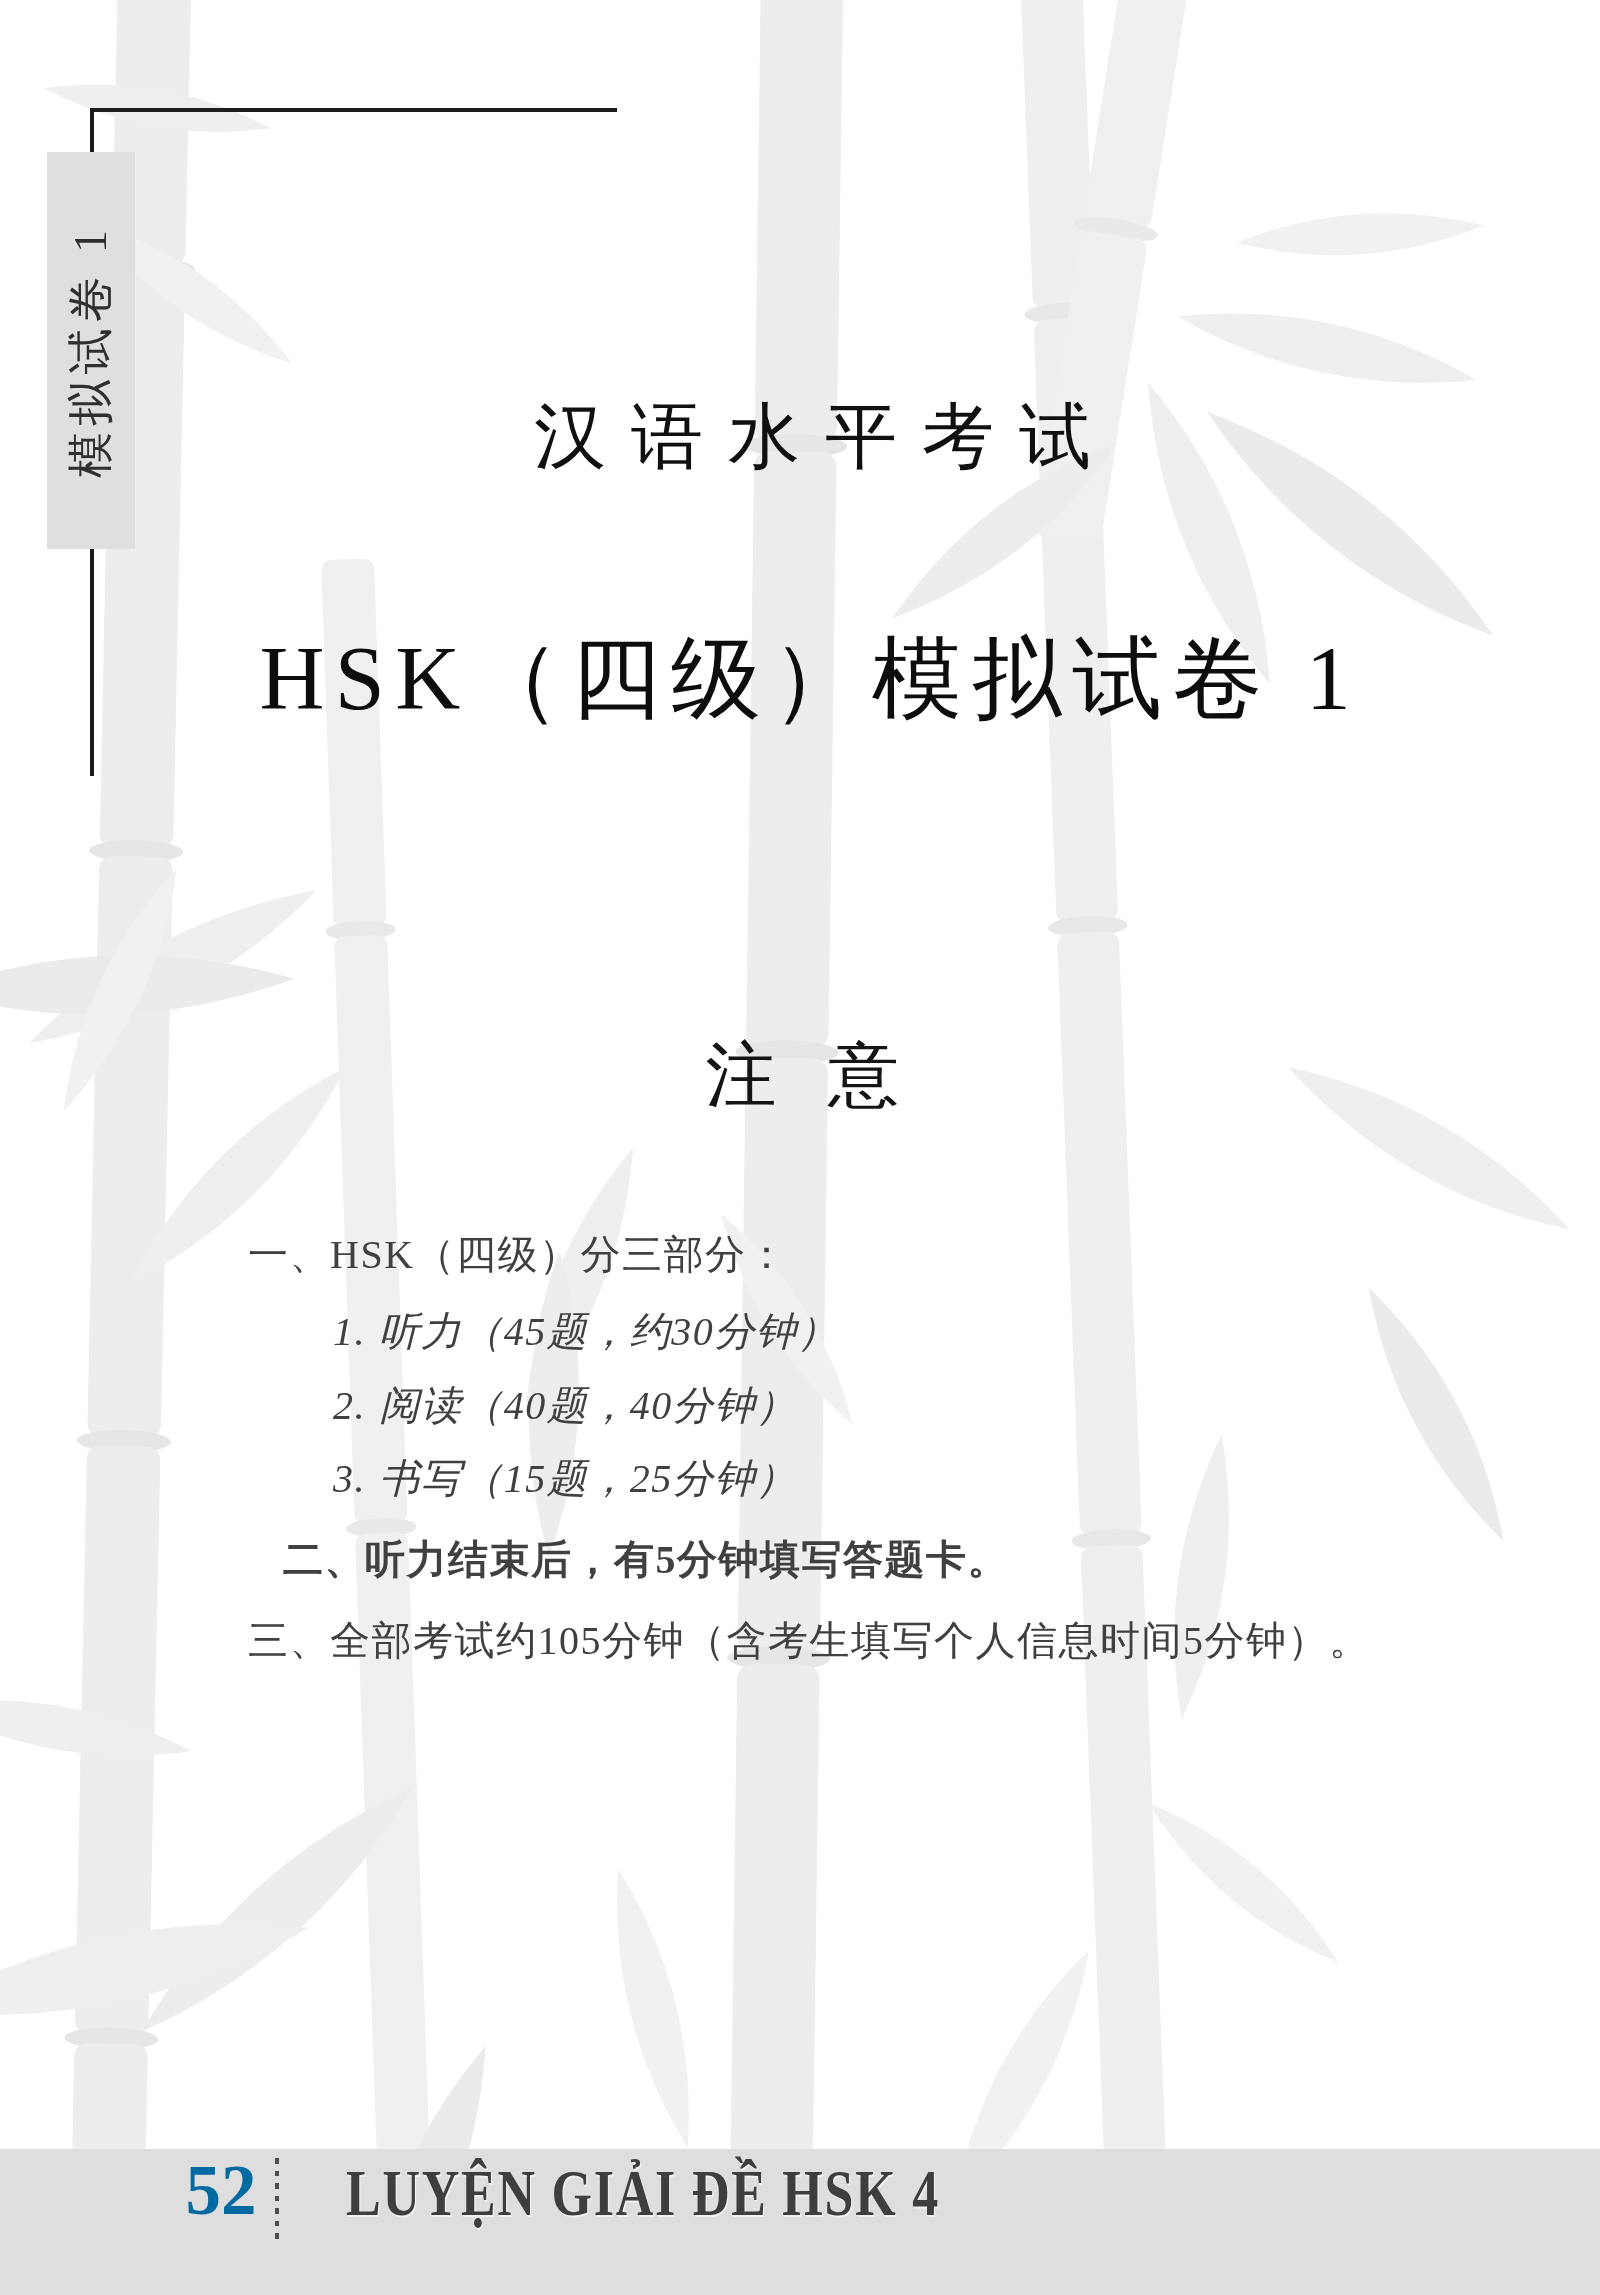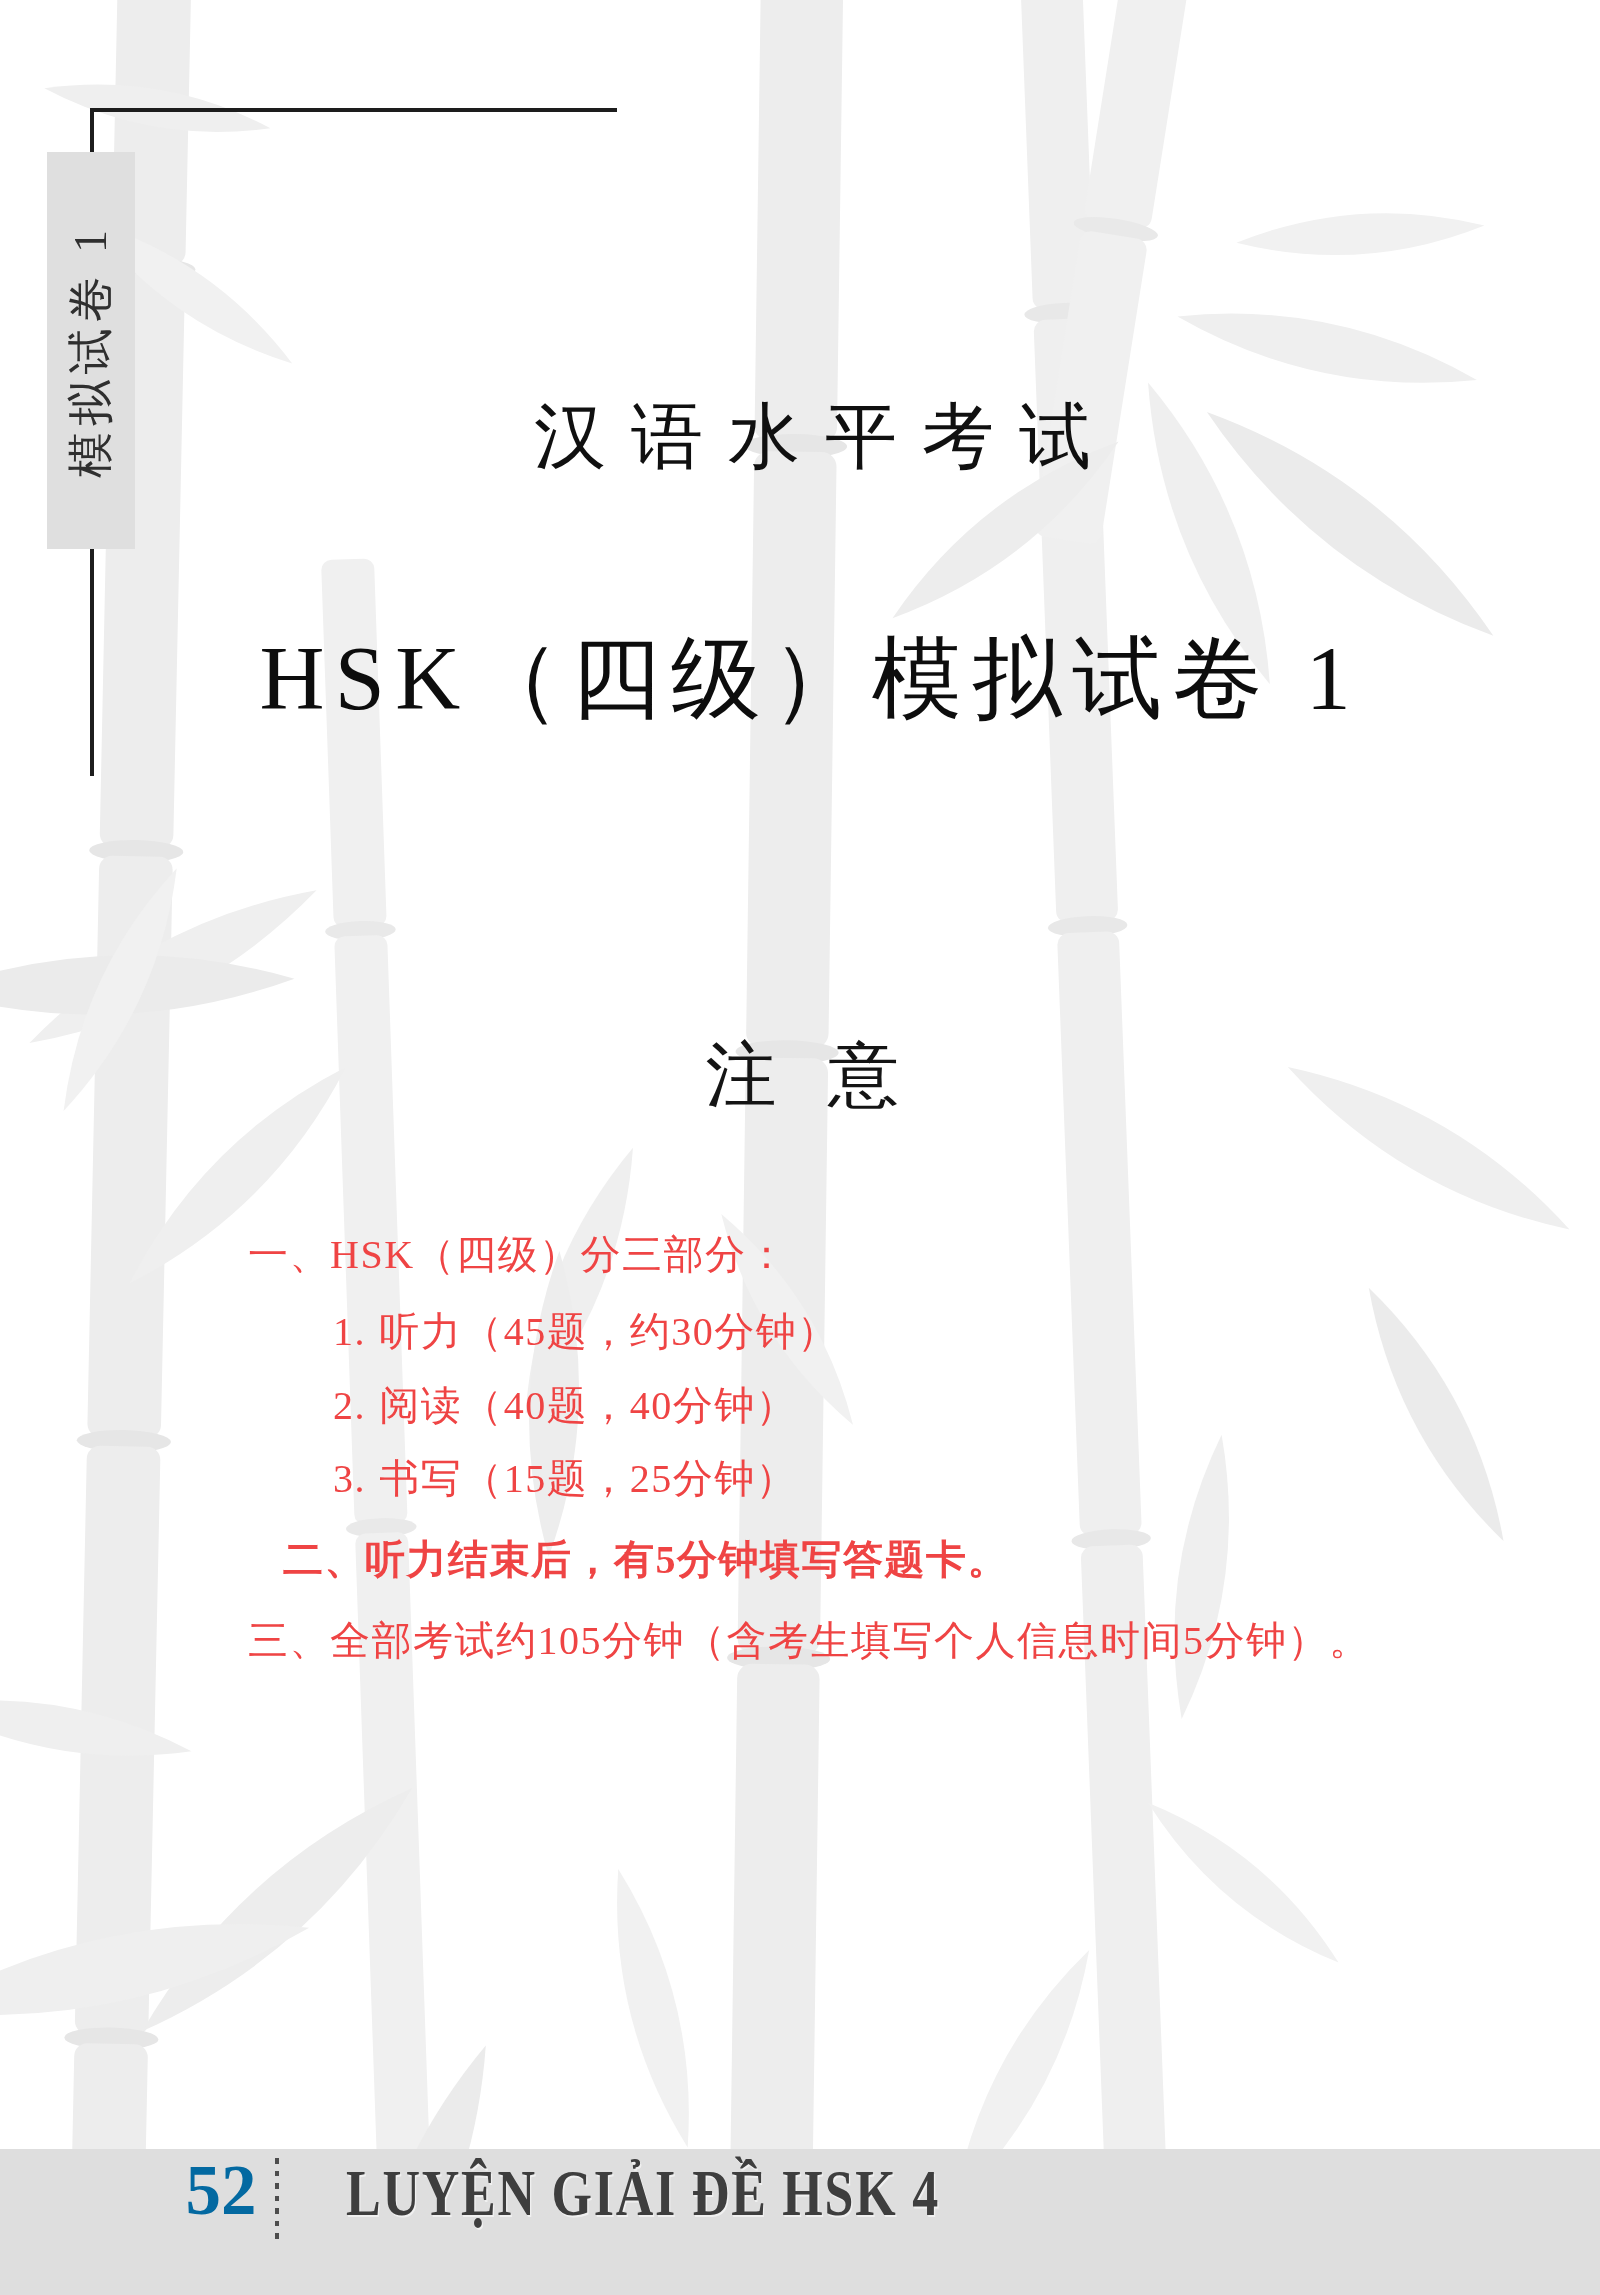--- a/index.html
+++ b/index.html
@@ -25,23 +25,23 @@
     transform:rotate(-90deg);
     white-space:nowrap;
     font-size:46px;line-height:1;
     letter-spacing:5.9px;
     color:#2f2f2f;
   }
   .txt{position:absolute;left:0;width:100%;text-align:center;line-height:1;z-index:3;white-space:nowrap;}
   .exam-name{top:401px;font-size:72px;letter-spacing:25px;padding-left:25px;color:#101010;}
   .paper-title{top:634px;font-size:90px;letter-spacing:10.3px;padding-left:10.3px;color:#0d0d0d;}
   .notice-heading{top:1040px;font-size:71px;letter-spacing:4.4px;word-spacing:25px;padding-left:4.4px;color:#141414;}
-  .nline{position:absolute;line-height:1;font-size:40px;letter-spacing:1.5px;z-index:3;white-space:nowrap;color:#ef4444;}
+  .nline{position:absolute;line-height:1;font-size:40px;letter-spacing:1.5px;z-index:3;white-space:nowrap;color:#404040;}
   .nitem{left:248px;}
-  .nsub{left:333px;}
+  .nsub{left:333px;font-style:italic;}
   .nmarker{display:inline-block;width:82px;}
   .nnum{display:inline-block;margin-right:13.2px;}
   .bold{font-weight:700;}
   .l1{top:1235px;} .l2{top:1312px;} .l3{top:1386px;} .l4{top:1459px;} .l5{top:1540px;margin-left:35px;} .l6{top:1621px;}
   
   .footer-bar{position:absolute;left:0;top:2149px;width:1600px;height:146px;background:#dedede;z-index:2;}
   .page-number{
     position:absolute;left:177px;top:2155px;width:88px;
     text-align:center;font-size:71px;font-weight:700;line-height:1;color:#0369a1;z-index:3;
     font-family:"Liberation Serif","DejaVu Serif",serif;

